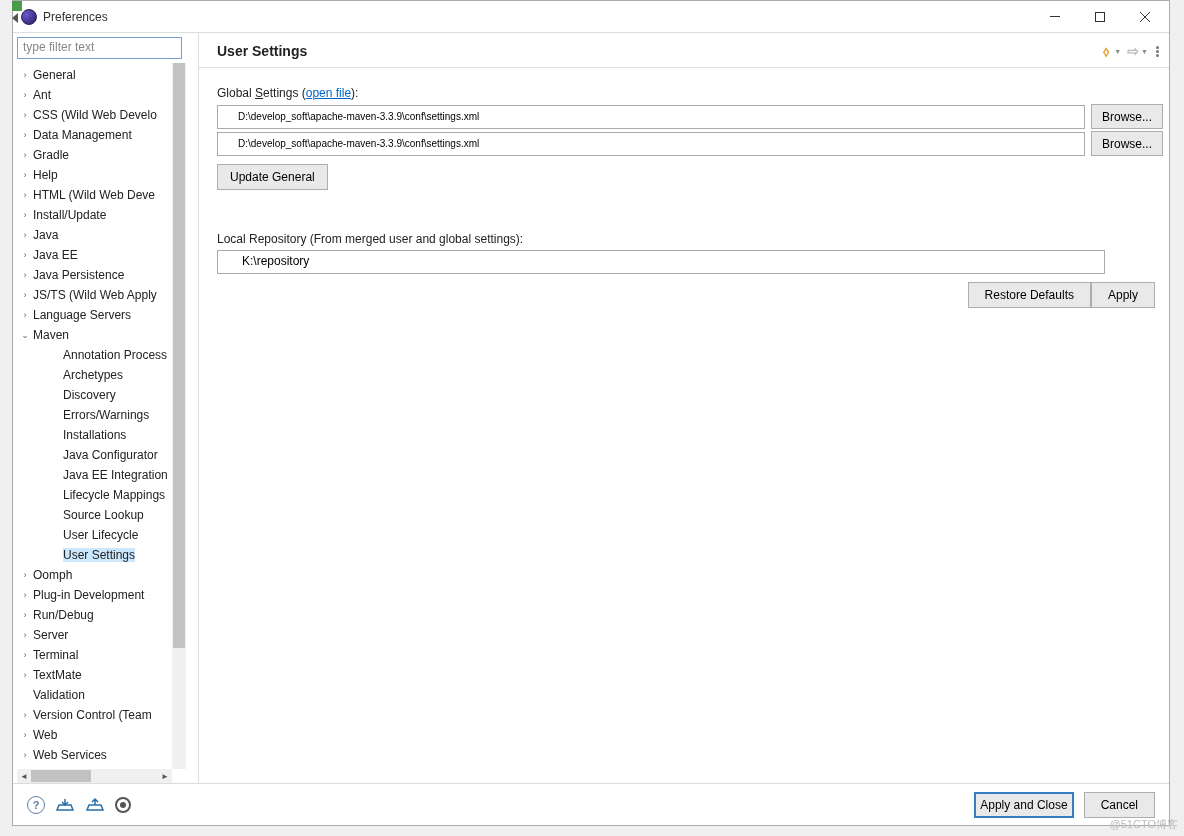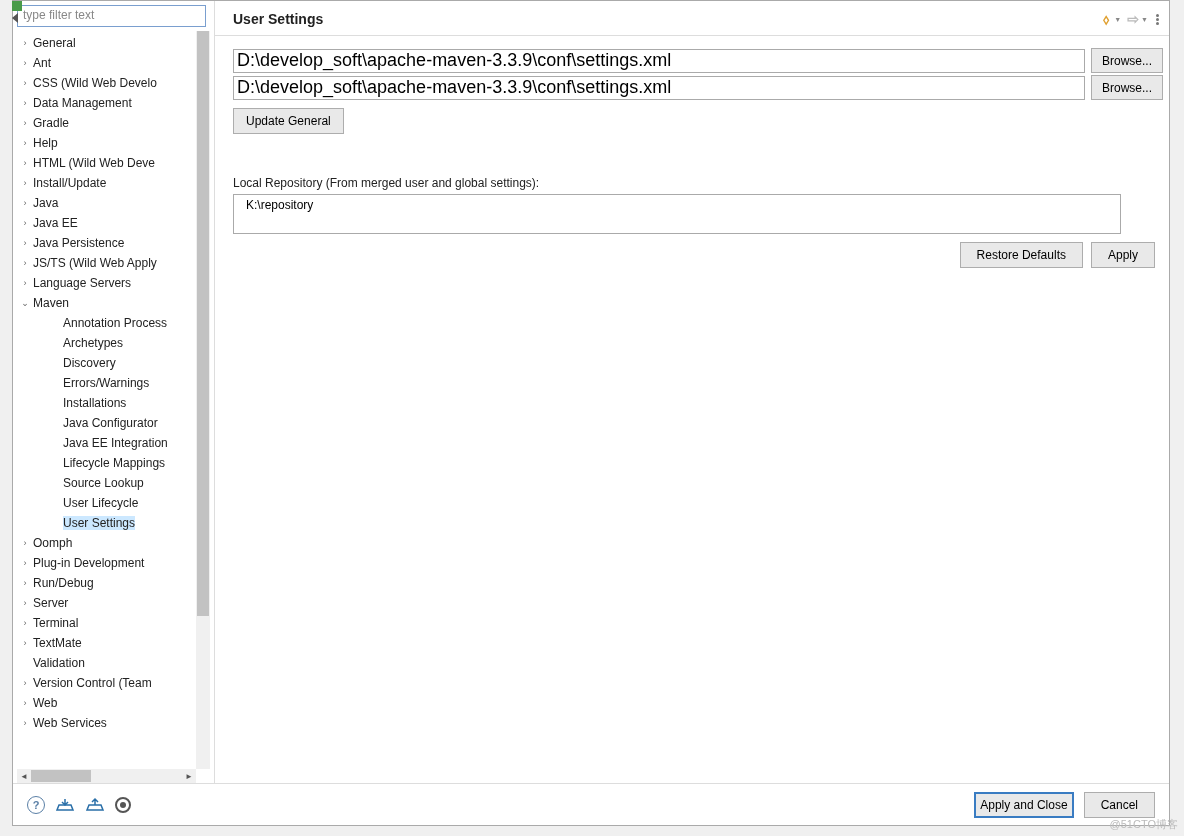--- a/index.html
+++ b/index.html
@@ -9,21 +9,21 @@
 .left-tools { position: absolute; top: 0; left: -1px; width: 12px; height: 40px; }
 .left-tools div { width: 10px; height: 10px; margin-bottom: 2px; }
 .titlebar { height: 32px; display: flex; align-items: center; padding: 0 2px 0 8px; border-bottom: 1px solid #ddd; }
 .titlebar .eclipse-icon { width: 16px; height: 16px; margin-right: 6px; border-radius: 50%; background: radial-gradient(circle at 30% 30%, #6a5acd, #2c1a5c); border: 1px solid #2c1a5c; }
 .titlebar .title { flex: 1; color: #333; }
 .winbtns { display: flex; }
 .winbtn { width: 45px; height: 30px; display: flex; align-items: center; justify-content: center; color: #333; cursor: pointer; }
 .body { flex: 1; display: flex; flex-direction: column; }
 .main { flex: 1; display: flex; overflow: hidden; }
 
-.sidebar { width: 202px; display: flex; flex-direction: column; border-right: 1px solid #ddd; padding: 4px 4px 0 4px; }
+.sidebar { width: 186px; display: flex; flex-direction: column; border-right: 1px solid #ddd; padding: 4px 12px 0 4px; }
 .filter { height: 22px; border: 1px solid #7a9fcf; padding: 2px 5px; color: #888; margin: 0 4px 4px 0; }
 .tree-wrapper { flex: 1; position: relative; overflow: hidden; }
 .tree-scroll { position: absolute; top: 0; left: 0; right: 14px; bottom: 14px; overflow: hidden; }
 .tree { padding-top: 2px; }
 .tree-item { height: 20px; display: flex; align-items: center; cursor: pointer; white-space: nowrap; font-size: 12.5px; color: #222; }
 .tree-item .arrow { width: 16px; text-align: center; color: #666; font-size: 9px; }
 .tree-item.leaf .arrow { visibility: hidden; }
 .tree-item.child { padding-left: 30px; }
 .tree-item.selected span.label { background: #cce8ff; }
 .vscroll { position: absolute; right: 0; top: 0; width: 14px; bottom: 14px; background: #f0f0f0; }
@@ -42,27 +42,27 @@
 .arrow-right { color: #bbb; font-size: 14px; font-weight:bold; }
 .tiny-dn { color: #888; font-size:7px; margin-left:-4px; }
 .dots { display:flex; flex-direction:column; gap:1px; margin-left:4px;}
 .dots div { width:3px; height:3px; background:#777; border-radius:50%;}
 
 .form { padding: 12px 6px 12px 18px; display:flex; flex-direction:column; }
 .row-label { margin: 6px 0 4px 0; color:#222; }
 .row-label .u { text-decoration: underline; }
 .row-label a { color: #0066cc; text-decoration: underline; cursor:pointer; }
 .input-row { display: flex; align-items: center; gap: 6px; margin-bottom: 2px;}
-.input-row input { flex: 1; height: 24px; border: 1px solid #aaa; padding: 2px 3px; background: #fff; font-size: 18px;}
+.input-row input { flex: 1; height: 24px; border: 1px solid #aaa; padding: 2px 20px; background: #fff; font-size: 10px;}
 .input-row button { height: 25px; padding: 0 10px; background:#e9e9e9; border:1px solid #adadad; cursor:pointer; }
 .update-btn { margin-top: 6px; align-self: flex-start; height: 26px; padding: 0 12px; background:#e9e9e9; border:1px solid #adadad; cursor:pointer; }
 .repo-lbl { margin-top: 42px; margin-bottom: 4px; }
-.repo-box { height: 40px; border:1px solid #aaa; padding: 3px 12px; background:#fff; width: 888px; }
-
-.bottom-actions { margin-top:auto; display:flex; justify-content:flex-end; padding:8px; gap:8px; border-top:0; }
+.repo-box { height: 24px; border:1px solid #aaa; padding: 3px 24px; background:#fff; width: 888px; }
+
+.bottom-actions { margin-top:auto; display:flex; justify-content:flex-end; padding:8px; border-top:0; }
 .btn { height: 26px; padding: 0 16px; background:#e9e9e9; border:1px solid #adadad; cursor:pointer; }
 .footer { height: 42px; border-top: 1px solid #ddd; display:flex; align-items:center; padding: 0 14px; }
 .footer .left { flex:1; display:flex; align-items:center; gap:10px; }
 .footer .circ { width:18px; height:18px; border:1.5px solid #5a7fa6; border-radius:50%; display:flex; align-items:center; justify-content:center; color:#5a7fa6; font-weight:bold; font-size:11px; cursor:pointer;}
 .footer .tray { color:#2a6fa8; cursor:pointer; }
 .footer .rec { width:16px; height:16px; border:2px solid #555; border-radius:50%; display:flex; align-items:center; justify-content:center; cursor:pointer;}
 .footer .rec div{ width:6px; height:6px; background:#555; border-radius:50%;}
 .footer .right { display:flex; gap:10px; }
 .btn.primary { border:2px solid #3a7cc2; padding: 0 4px; }
 .watermark { position:absolute; right:6px; bottom:4px; color:#bbb; font-size:11px; }
@@ -71,20 +71,42 @@
 </head>
 <body>
 
 <div class="outer">
 <div class="window">
   <div class="left-tools">
     <div style="background:#4a9b4a"></div>
     <div style="border-right:6px solid #555; border-top:5px solid transparent; border-bottom:5px solid transparent; width:0; height:0;"></div>
   </div>
 
+  <div class="titlebar">
+    <div class="eclipse-icon"></div>
+    <div class="title">Preferences</div>
+    <div class="winbtns">
+      <div class="winbtn">
+            <svg width="10" height="1">
+              <rect width="10" height="1" fill="#333"></rect>
+            </svg>
+          </div>
+      <div class="winbtn">
+            <svg width="10" height="10">
+              <rect x="0.5" y="0.5" width="9" height="9" fill="none" stroke="#333"></rect>
+            </svg>
+          </div>
+      <div class="winbtn">
+            <svg width="10" height="10">
+              <line x1="0" y1="0" x2="10" y2="10" stroke="#333"></line>
+              <line x1="10" y1="0" x2="0" y2="10" stroke="#333"></line>
+            </svg>
+          </div>
+    </div>
+  </div>
 
   <div class="body">
     <div class="main">
       <div class="sidebar">
         <div class="filter">type filter text</div>
         <div class="tree-wrapper">
           <div class="tree-scroll">
             <div class="tree" id="tree">
                   <div class="tree-item">
                     <span class="arrow">›</span>
@@ -255,20 +277,23 @@
             <span class="tiny-dn">▼</span>
             <div class="dots">
                   <div></div>
                   <div></div>
                   <div></div>
                 </div>
           </div>
         </div>
 
         <div class="form">
+          <div class="row-label">
+            <span>Global </span><span class="u">S</span><span>ettings (</span><a>open file</a><span>):</span>
+          </div>
           <div class="input-row">
             <input value="D:\develop_soft\apache-maven-3.3.9\conf\settings.xml" style="">
             <button>Browse...</button>
           </div>
 
           <div class="input-row">
             <input value="D:\develop_soft\apache-maven-3.3.9\conf\settings.xml" style="">
             <button>Browse...</button>
           </div>
 

